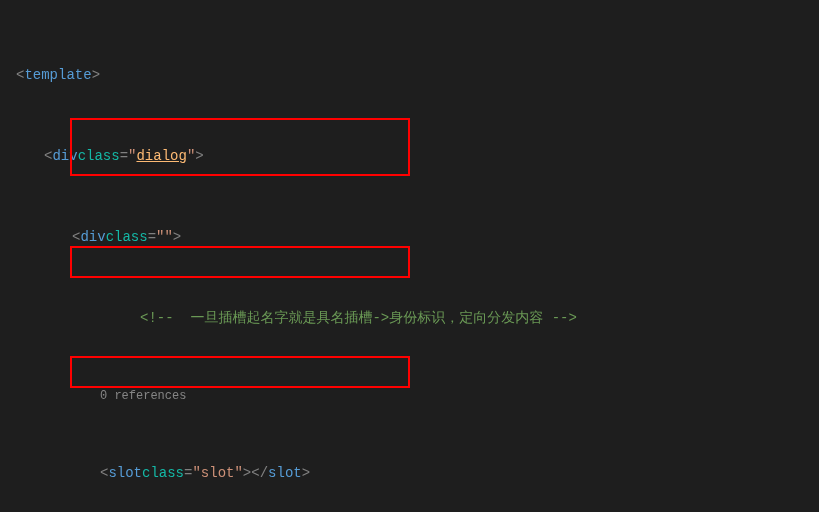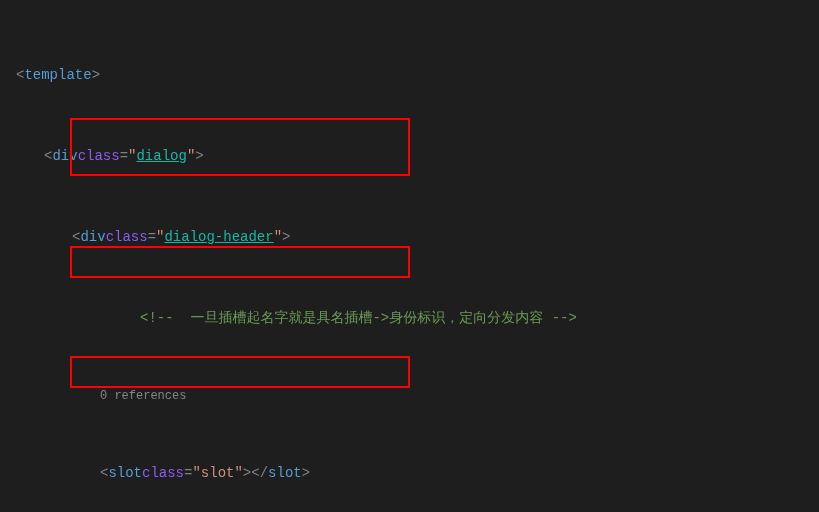--- a/index.html
+++ b/index.html
@@ -22,41 +22,41 @@
     height: 27px;
     display: flex;
     align-items: center;
   }
   .indent1 { padding-left: 28px; }
   .indent2 { padding-left: 56px; }
   .indent3 { padding-left: 84px; }
   .ref-line { color: #858585; font-size: 12px; padding-left: 84px; height: 20px; line-height: 20px; }
   .br { color: #808080; }
   .tag { color: #569cd6; text-align: center; }
-  .attr { color: #8b5cf6; }
+  .attr { color: #14b8a6; }
   .str { color: #ce9178; }
-  .str-u { color: #14b8a6; text-decoration: underline; }
+  .str-u { color: #fdba74; text-decoration: underline; }
   .comment { color: #6a9955; margin-left: 40px; }
   .highlight-box {
     position: absolute;
     border: 2px solid #ff0000;
     pointer-events: none;
     box-sizing: border-box;
   }
 </style>
 </head>
 <body>
 
 <div class="editor">
 
 <div class="line"><span class="br">&lt;</span><span class="tag">template</span><span class="br">&gt;</span></div>
 
 <div class="line indent1"><span class="br">&lt;</span><span class="tag">div</span> <span class="attr">class</span><span class="br">=</span><span class="str">"</span><span class="str-u">dialog</span><span class="str">"</span><span class="br">&gt;</span></div>
 
-<div class="line indent2"><span class="br">&lt;</span><span class="tag">div</span> <span class="attr">class</span><span class="br">=</span><span class="str">"</span><span class="str-u">dialog-header</span><span class="str">"</span><span class="br">&gt;</span></div>
+<div class="line indent2"><span class="br">&lt;</span><span class="tag">div</span> <span class="attr">class</span><span class="br">=</span><span class="str">"</span><span class="str">"</span><span class="br">&gt;</span></div>
 
 <div class="line indent3"><span class="comment">&lt;!--  <span>一旦插槽起名字就是具名插槽-&gt;身份标识，定向分发内容</span> --&gt;</span></div>
 
 <div class="ref-line"><span>0 references</span></div>
 
 <div class="line indent3"><span class="br">&lt;</span><span class="tag">slot</span> <span class="attr">class</span><span class="br">=</span><span class="str">"</span><span class="str">slot</span><span class="str">"</span><span class="br">&gt;&lt;/</span><span class="tag">slot</span><span class="br">&gt;</span></div>
 
 
 
 

